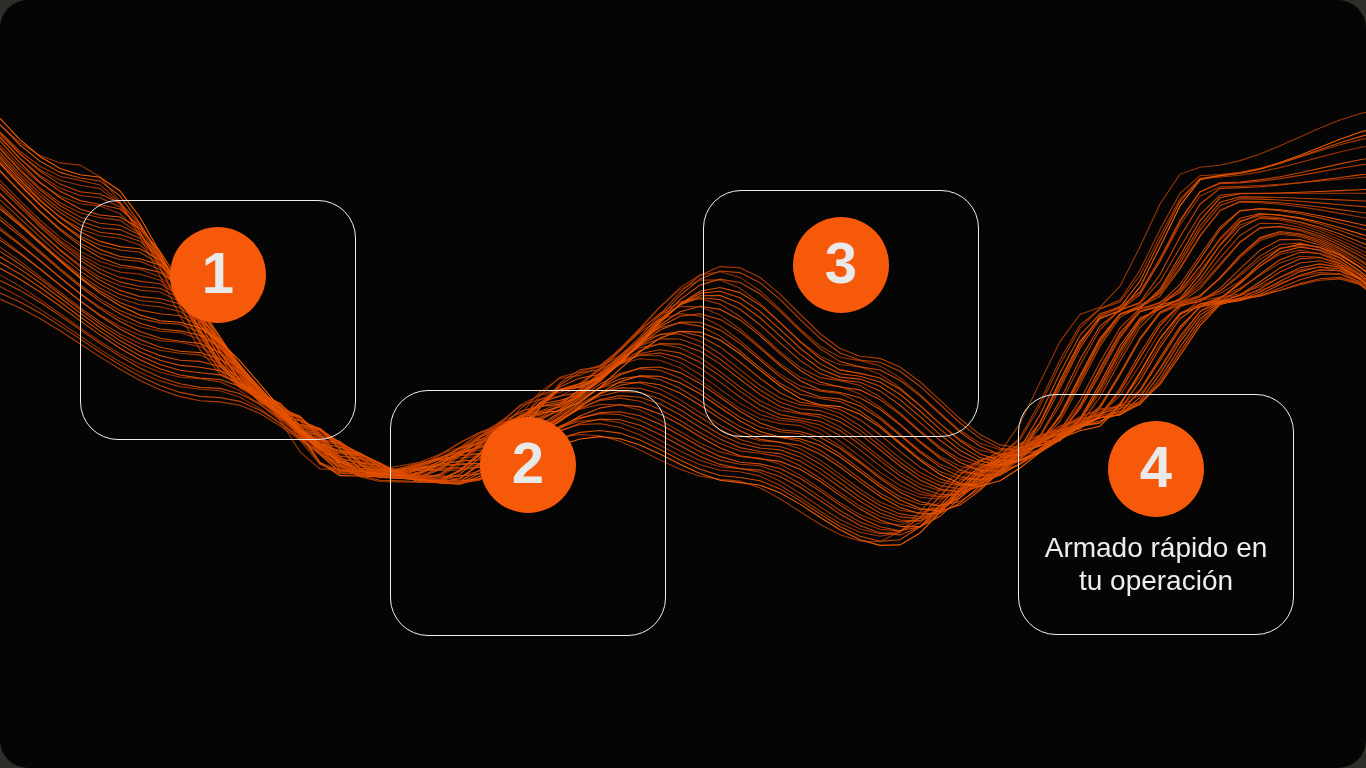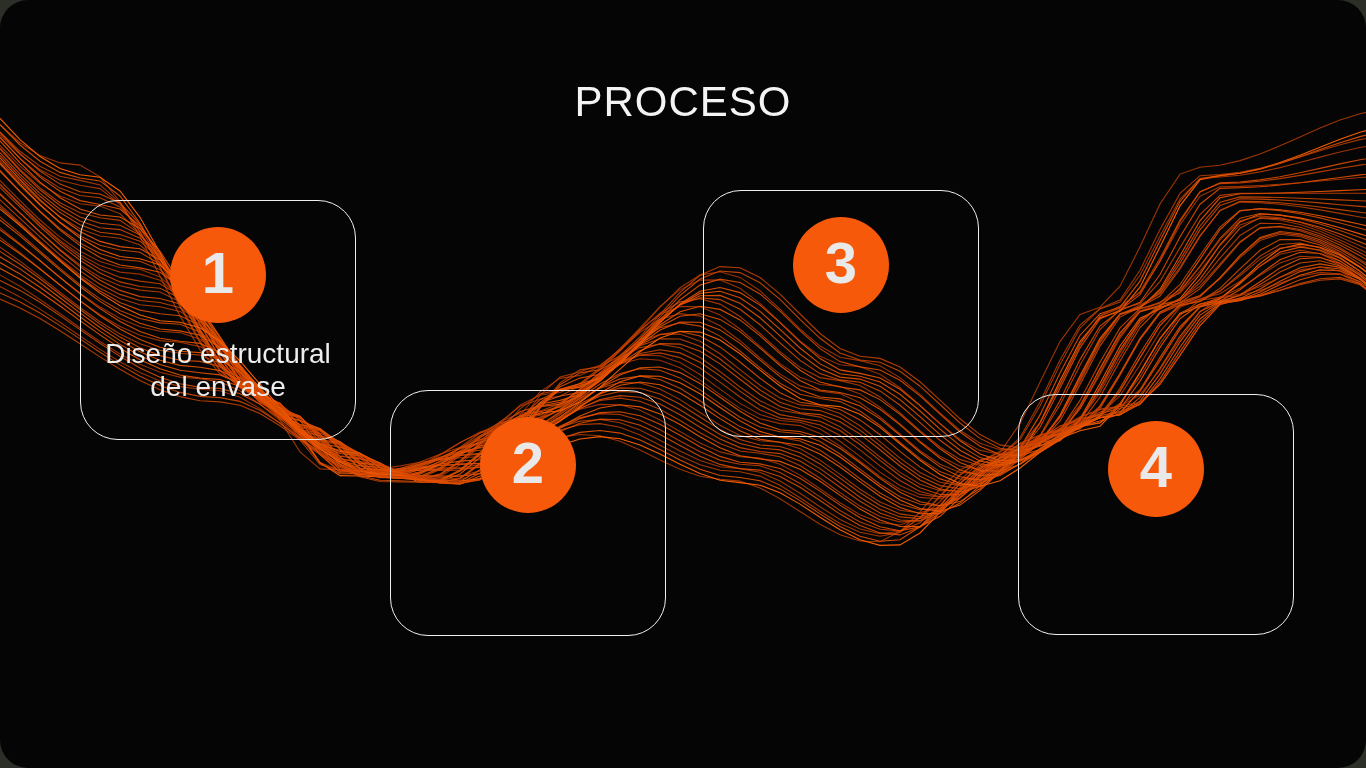--- a/index.html
+++ b/index.html
@@ -128,40 +128,39 @@
       <path d="M-120.0 236.5L-100.0 236.5L-80.0 236.5L-60.0 236.9L-40.0 240.4L-20.0 247.1L0.0 256.8L20.0 268.9L40.0 282.8L60.0 297.7L80.0 312.9L100.0 327.5L120.0 340.6L140.0 351.7L160.0 360.2L180.0 365.4L200.0 367.3L220.0 370.6L240.0 380.3L260.0 395.1L280.0 413.0L300.0 431.7L320.0 448.5L340.0 461.2L360.0 468.1L380.0 469.5L400.0 473.3L420.0 478.7L440.0 482.5L460.0 481.7L480.0 469.6L500.0 448.5L520.0 423.9L540.0 402.5L560.0 389.9L580.0 387.0L600.0 378.2L620.0 362.1L640.0 341.8L660.0 321.4L680.0 305.0L700.0 295.7L720.0 295.4L740.0 303.3L760.0 317.8L780.0 335.9L800.0 354.1L820.0 368.8L840.0 377.1L860.0 379.1L880.0 386.3L900.0 399.6L920.0 416.6L940.0 434.6L960.0 450.3L980.0 461.0L1000.0 464.9L1020.0 461.3L1040.0 451.1L1060.0 437.7L1080.0 425.3L1100.0 417.8L1120.0 414.6L1140.0 397.5L1160.0 368.2L1180.0 336.2L1200.0 311.4L1220.0 301.9L1240.0 298.4L1260.0 289.0L1280.0 277.3L1300.0 267.7L1320.0 263.9L1340.0 267.4L1360.0 278.1L1380.0 295.0L1400.0 316.6L1420.0 341.0L1440.0 366.0L1460.0 389.3L1480.0 409.0" fill="none" stroke="hsl(22,100%,45%)" stroke-width="1.1" opacity="0.90"></path>
       <path d="M-120.0 244.6L-100.0 244.6L-80.0 244.6L-60.0 244.8L-40.0 247.5L-20.0 253.5L0.0 262.5L20.0 273.9L40.0 287.3L60.0 301.8L80.0 316.7L100.0 331.1L120.0 344.4L140.0 355.7L160.0 364.5L180.0 370.3L200.0 372.8L220.0 374.9L240.0 383.2L260.0 396.7L280.0 413.7L300.0 431.8L320.0 448.7L340.0 461.9L360.0 469.8L380.0 471.7L400.0 474.4L420.0 479.0L440.0 482.8L460.0 483.2L480.0 473.1L500.0 452.8L520.0 427.6L540.0 404.4L560.0 389.4L580.0 385.6L600.0 378.3L620.0 363.2L640.0 343.1L660.0 322.1L680.0 304.4L700.0 293.4L720.0 291.3L740.0 297.8L760.0 311.4L780.0 329.3L800.0 348.0L820.0 363.9L840.0 373.7L860.0 376.2L880.0 382.0L900.0 394.3L920.0 411.0L940.0 429.1L960.0 445.6L980.0 457.6L1000.0 462.9L1020.0 460.8L1040.0 451.9L1060.0 439.0L1080.0 426.3L1100.0 417.7L1120.0 415.0L1140.0 401.2L1160.0 373.9L1180.0 341.8L1200.0 315.1L1220.0 302.4L1240.0 299.8L1260.0 292.0L1280.0 281.2L1300.0 271.6L1320.0 266.8L1340.0 269.0L1360.0 278.7L1380.0 295.1L1400.0 316.7L1420.0 341.5L1440.0 367.5L1460.0 392.2L1480.0 413.5" fill="none" stroke="hsl(22,100%,45%)" stroke-width="1.1" opacity="0.91"></path>
       <path d="M-120.0 252.7L-100.0 252.7L-80.0 252.7L-60.0 252.7L-40.0 254.7L-20.0 260.0L0.0 268.3L20.0 279.2L40.0 292.0L60.0 306.0L80.0 320.6L100.0 334.9L120.0 348.2L140.0 359.7L160.0 368.8L180.0 375.0L200.0 378.1L220.0 379.5L240.0 386.4L260.0 398.7L280.0 414.7L300.0 432.3L320.0 449.0L340.0 462.6L360.0 471.3L380.0 473.9L400.0 475.7L420.0 479.5L440.0 483.0L460.0 484.2L480.0 476.1L500.0 456.8L520.0 431.4L540.0 406.7L560.0 389.3L580.0 383.7L600.0 378.0L620.0 363.9L640.0 344.2L660.0 322.8L680.0 303.9L700.0 291.3L720.0 287.5L740.0 292.6L760.0 305.1L780.0 322.7L800.0 341.8L820.0 358.6L840.0 369.9L860.0 373.4L880.0 377.9L900.0 389.3L920.0 405.5L940.0 423.7L960.0 440.8L980.0 453.9L1000.0 460.6L1020.0 459.9L1040.0 452.2L1060.0 440.0L1080.0 427.2L1100.0 417.8L1120.0 414.7L1140.0 404.0L1160.0 378.8L1180.0 347.2L1200.0 319.0L1220.0 303.4L1240.0 300.8L1260.0 294.3L1280.0 284.6L1300.0 275.2L1320.0 269.9L1340.0 270.8L1360.0 279.4L1380.0 295.2L1400.0 316.7L1420.0 341.9L1440.0 368.7L1460.0 394.7L1480.0 417.5" fill="none" stroke="hsl(22,100%,46%)" stroke-width="1.1" opacity="0.92"></path>
       <path d="M-120.0 255.7L-100.0 255.7L-80.0 255.7L-60.0 256.1L-40.0 259.3L-20.0 265.7L0.0 274.9L20.0 286.3L40.0 299.5L60.0 313.5L80.0 327.8L100.0 341.5L120.0 353.9L140.0 364.3L160.0 372.2L180.0 377.1L200.0 378.8L220.0 381.9L240.0 390.8L260.0 404.3L280.0 420.6L300.0 437.5L320.0 452.8L340.0 464.2L360.0 470.4L380.0 471.5L400.0 473.8L420.0 477.1L440.0 479.4L460.0 478.0L480.0 464.7L500.0 441.7L520.0 415.0L540.0 391.8L560.0 378.4L580.0 375.4L600.0 366.0L620.0 349.1L640.0 327.9L660.0 306.7L680.0 289.6L700.0 280.1L720.0 279.9L740.0 288.3L760.0 303.3L780.0 322.2L800.0 341.0L820.0 356.2L840.0 364.7L860.0 366.7L880.0 374.2L900.0 387.8L920.0 405.3L940.0 423.6L960.0 439.5L980.0 450.4L1000.0 454.3L1020.0 450.7L1040.0 441.1L1060.0 428.4L1080.0 416.7L1100.0 409.7L1120.0 406.5L1140.0 389.6L1160.0 361.0L1180.0 329.8L1200.0 305.9L1220.0 296.8L1240.0 294.0L1260.0 286.6L1280.0 277.4L1300.0 269.9L1320.0 267.0L1340.0 271.1L1360.0 283.0L1380.0 301.8L1400.0 325.8L1420.0 352.8L1440.0 380.5L1460.0 406.3L1480.0 428.0" fill="none" stroke="hsl(19,100%,39%)" stroke-width="1.1" opacity="0.73"></path>
       <path d="M-120.0 267.4L-100.0 267.4L-80.0 267.4L-60.0 267.4L-40.0 268.6L-20.0 273.1L0.0 280.5L20.0 290.4L40.0 302.3L60.0 315.6L80.0 329.6L100.0 343.4L120.0 356.4L140.0 367.9L160.0 377.2L180.0 383.8L200.0 387.4L220.0 388.4L240.0 393.7L260.0 404.2L280.0 418.6L300.0 434.9L320.0 450.9L340.0 464.4L360.0 473.6L380.0 477.3L400.0 478.1L420.0 480.3L440.0 482.7L460.0 483.9L480.0 478.3L500.0 460.1L520.0 434.1L540.0 407.3L560.0 386.8L580.0 378.1L600.0 374.2L620.0 361.3L640.0 342.0L660.0 320.0L680.0 299.7L700.0 285.1L720.0 279.1L740.0 282.5L760.0 293.9L780.0 311.1L800.0 330.6L820.0 348.6L840.0 361.6L860.0 366.9L880.0 370.0L900.0 380.2L920.0 395.8L940.0 414.1L960.0 432.0L980.0 446.3L1000.0 454.6L1020.0 455.6L1040.0 449.5L1060.0 438.4L1080.0 425.8L1100.0 415.8L1120.0 411.5L1140.0 404.5L1160.0 382.2L1180.0 351.6L1200.0 322.4L1220.0 303.9L1240.0 300.1L1260.0 295.7L1280.0 287.9L1300.0 279.8L1320.0 274.4L1340.0 274.0L1360.0 281.5L1380.0 296.8L1400.0 318.6L1420.0 344.8L1440.0 373.3L1460.0 401.4L1480.0 426.6" fill="none" stroke="hsl(21,100%,44%)" stroke-width="1.1" opacity="0.89"></path>
       <path d="M-120.0 271.4L-100.0 271.4L-80.0 271.4L-60.0 271.5L-40.0 273.6L-20.0 278.7L0.0 286.6L20.0 296.9L40.0 309.1L60.0 322.3L80.0 336.0L100.0 349.4L120.0 361.8L140.0 372.5L160.0 380.9L180.0 386.6L200.0 389.3L220.0 390.8L240.0 397.3L260.0 408.6L280.0 423.2L300.0 439.0L320.0 454.0L340.0 466.1L360.0 473.6L380.0 475.7L400.0 476.6L420.0 478.4L440.0 480.0L460.0 480.3L480.0 470.8L500.0 449.4L520.0 421.8L540.0 395.3L560.0 377.1L580.0 371.8L600.0 365.3L620.0 350.2L640.0 329.5L660.0 307.2L680.0 287.8L700.0 275.1L720.0 271.7L740.0 277.4L760.0 290.8L780.0 309.2L800.0 328.9L820.0 346.1L840.0 357.3L860.0 360.6L880.0 365.7L900.0 377.6L920.0 394.3L940.0 413.0L960.0 430.3L980.0 443.3L1000.0 449.8L1020.0 448.7L1040.0 441.2L1060.0 429.6L1080.0 417.6L1100.0 409.0L1120.0 406.3L1140.0 394.9L1160.0 369.8L1180.0 338.9L1200.0 312.0L1220.0 297.6L1240.0 295.5L1260.0 290.5L1280.0 283.1L1300.0 276.2L1320.0 272.4L1340.0 274.0L1360.0 284.0L1380.0 301.7L1400.0 325.6L1420.0 353.6L1440.0 383.1L1460.0 411.5L1480.0 436.3" fill="none" stroke="hsl(19,100%,40%)" stroke-width="1.1" opacity="0.74"></path>
       <path d="M-120.0 281.9L-100.0 281.9L-80.0 281.9L-60.0 281.9L-40.0 282.7L-20.0 286.3L0.0 292.9L20.0 301.9L40.0 313.0L60.0 325.6L80.0 338.9L100.0 352.2L120.0 364.9L140.0 376.2L160.0 385.5L180.0 392.4L200.0 396.4L220.0 397.6L240.0 401.4L260.0 410.3L280.0 423.1L300.0 438.1L320.0 453.1L340.0 466.3L360.0 475.8L380.0 480.3L400.0 480.8L420.0 481.7L440.0 482.8L460.0 483.4L480.0 479.9L500.0 463.1L520.0 436.9L540.0 408.2L560.0 384.8L580.0 372.9L600.0 369.8L620.0 358.3L640.0 339.4L660.0 317.0L680.0 295.5L700.0 279.1L720.0 271.0L740.0 272.6L760.0 282.8L780.0 299.4L800.0 319.3L820.0 338.3L840.0 352.9L860.0 360.0L880.0 362.3L900.0 371.3L920.0 386.2L940.0 404.5L960.0 423.0L980.0 438.4L1000.0 448.3L1020.0 450.7L1040.0 446.1L1060.0 436.2L1080.0 424.1L1100.0 413.7L1120.0 408.3L1140.0 403.8L1160.0 384.5L1180.0 355.4L1200.0 325.7L1220.0 304.7L1240.0 298.9L1260.0 296.1L1280.0 290.2L1300.0 283.6L1320.0 278.7L1340.0 277.4L1360.0 283.6L1380.0 298.4L1400.0 320.3L1420.0 347.4L1440.0 377.4L1460.0 407.5L1480.0 435.2" fill="none" stroke="hsl(21,100%,43%)" stroke-width="1.1" opacity="0.85"></path>
       <path d="M-120.0 288.9L-100.0 288.9L-80.0 288.9L-60.0 288.9L-40.0 289.5L-20.0 292.9L0.0 299.1L20.0 307.9L40.0 318.6L60.0 330.8L80.0 343.8L100.0 356.9L120.0 369.3L140.0 380.5L160.0 389.7L180.0 396.6L200.0 400.7L220.0 401.9L240.0 405.3L260.0 413.6L280.0 425.8L300.0 440.1L320.0 454.6L340.0 467.5L360.0 476.8L380.0 481.5L400.0 481.9L420.0 482.2L440.0 482.6L460.0 482.8L480.0 479.8L500.0 463.3L520.0 436.8L540.0 407.4L560.0 382.9L580.0 369.9L600.0 366.8L620.0 355.7L640.0 336.9L660.0 314.3L680.0 292.3L700.0 275.3L720.0 266.6L740.0 267.7L760.0 277.5L780.0 294.1L800.0 314.0L820.0 333.5L840.0 348.5L860.0 356.2L880.0 358.4L900.0 367.1L920.0 381.8L940.0 400.1L960.0 418.8L980.0 434.6L1000.0 444.9L1020.0 447.8L1040.0 443.6L1060.0 434.1L1080.0 422.3L1100.0 412.0L1120.0 406.3L1140.0 402.4L1160.0 384.1L1180.0 355.5L1200.0 325.8L1220.0 304.4L1240.0 297.8L1260.0 295.6L1280.0 290.5L1300.0 284.7L1320.0 280.2L1340.0 278.9L1360.0 284.8L1380.0 299.5L1400.0 321.7L1420.0 349.4L1440.0 380.1L1460.0 411.2L1480.0 439.9" fill="none" stroke="hsl(20,100%,42%)" stroke-width="1.1" opacity="0.81"></path>
     </svg>
 
-  <h1 class="title">PROCESO</h1>
 
   <div class="card card-1">
     <div class="badge">
       <span class="badge-num">1</span>
     </div>
-    <div class="step-label">Diseño estructural del envase</div>
   </div>
 
   <div class="card card-2">
     <div class="badge">
       <span class="badge-num">2</span>
     </div>
   </div>
 
   <div class="card card-3">
     <div class="badge">
       <span class="badge-num">3</span>
     </div>
   </div>
 
   <div class="card card-4">
     <div class="badge">
       <span class="badge-num">4</span>
     </div>
+    <div class="step-label">Armado rápido en tu operación</div>
   </div>
 
 </div>
 
 </body></html>

